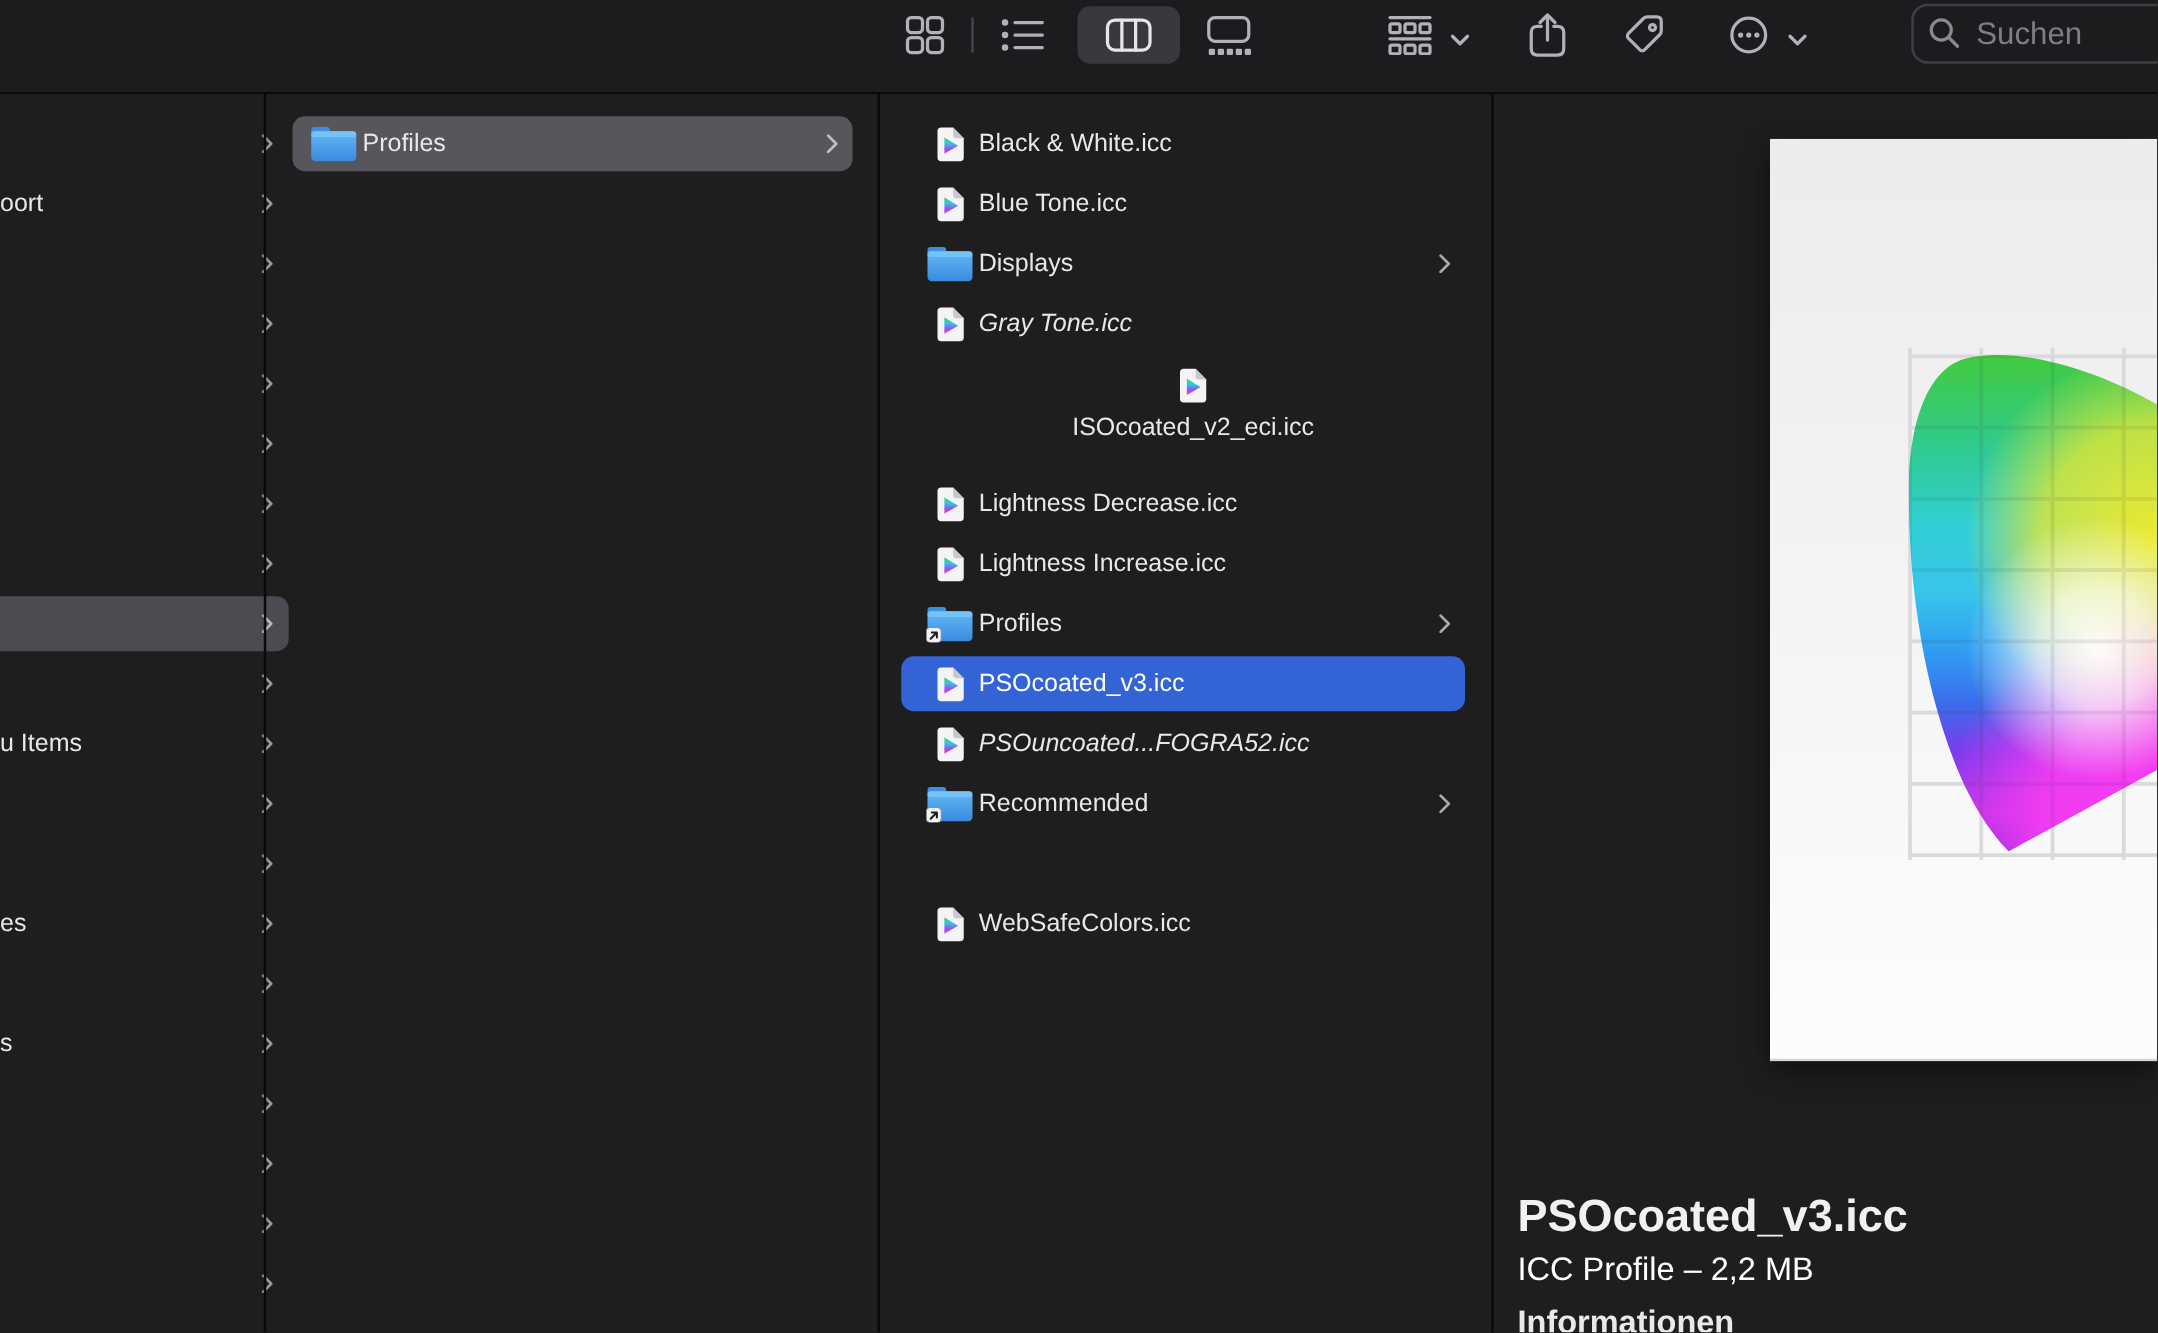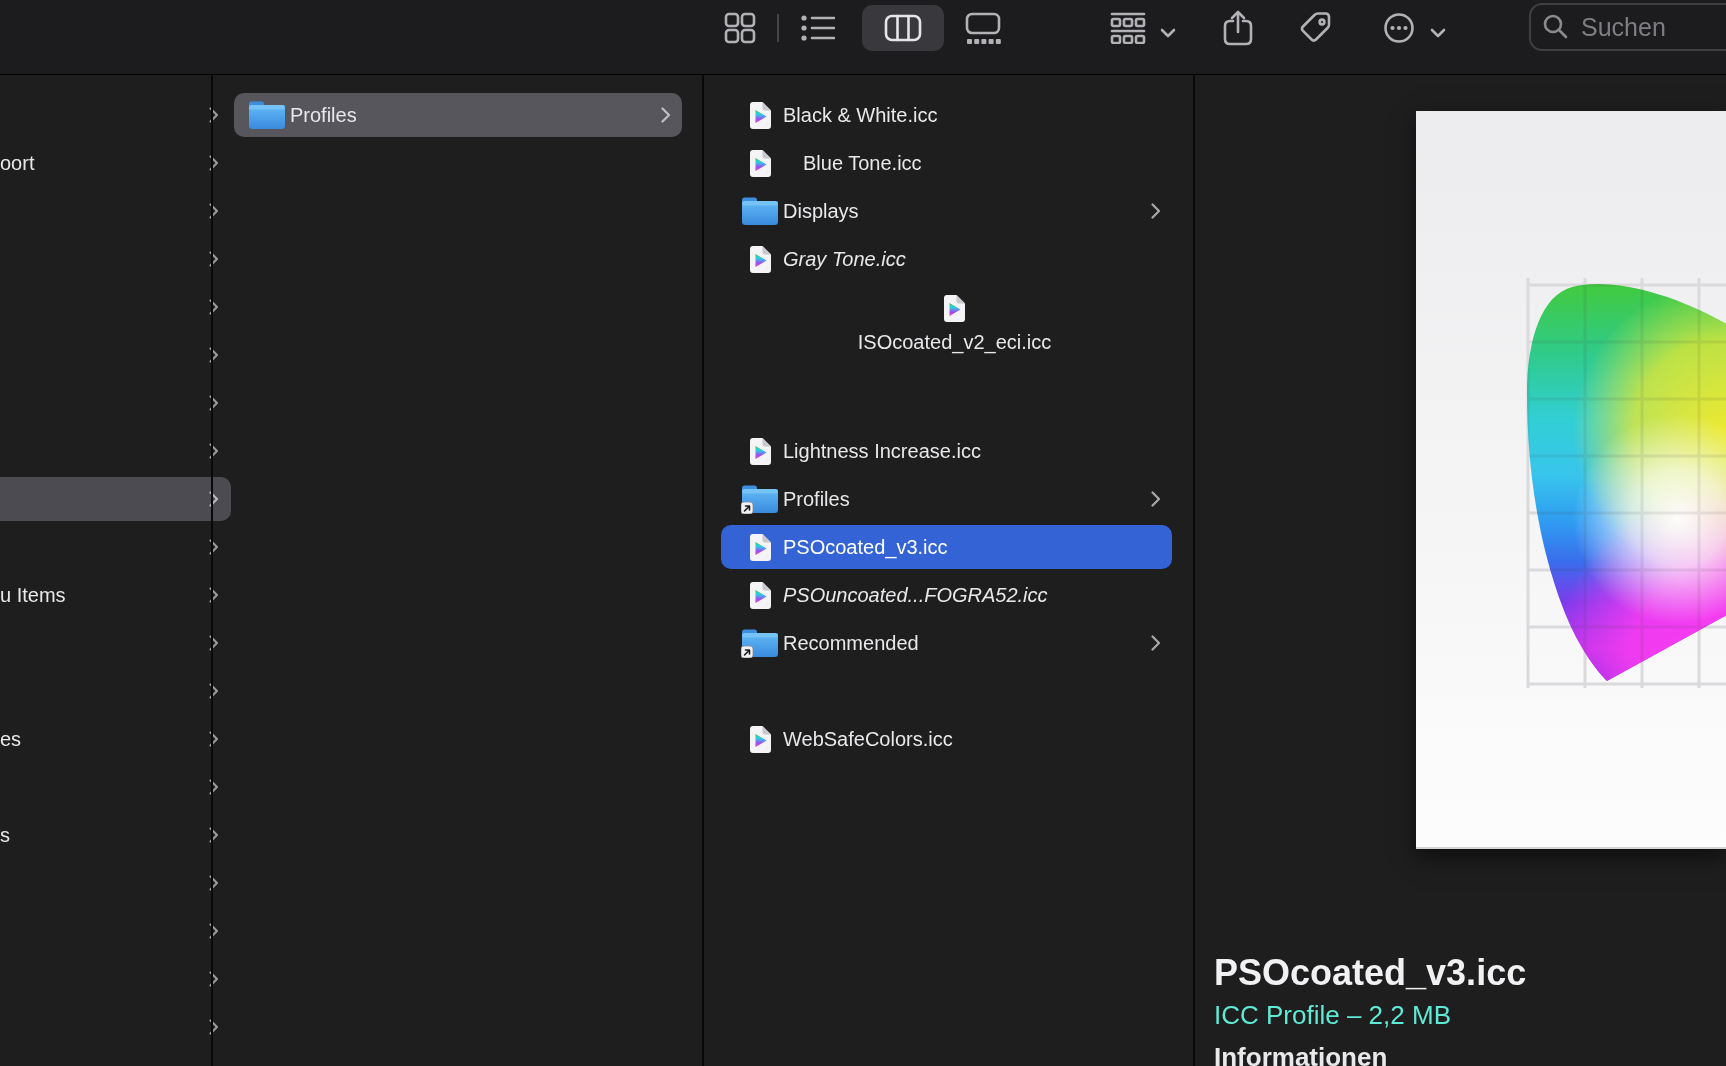--- a/index.html
+++ b/index.html
@@ -47,21 +47,21 @@
   
   #col2 .row{left:21px;right:20px;padding-left:10px;}
   #col2 .sel{background:#57565c;}
   
   #col3 .row{left:17px;right:21px;padding-left:16px;align-items:center;}
   #col3 .sel{background:#3463d5;color:#ffffff;}
   .icon-cell{width:46px;display:flex;align-items:center;justify-content:center;flex:0 0 46px;position:relative;}
   
   #gamut-image{position:absolute;left:221px;top:36px;width:310px;height:738px;box-shadow:0 8px 22px rgba(0,0,0,.55);}
   #preview-title{position:absolute;left:19px;top:877px;font-size:36px;font-weight:bold;color:#f1f1f3;white-space:nowrap;}
-  #preview-meta{position:absolute;left:19px;top:925px;font-size:26px;color:#5eead4;white-space:nowrap;}
+  #preview-meta{position:absolute;left:19px;top:925px;font-size:26px;color:#ffffff;white-space:nowrap;}
   #preview-info-header{position:absolute;left:19px;top:967px;font-size:26px;font-weight:bold;color:#e9e9eb;white-space:nowrap;}
 </style>
 </head>
 <body>
 
 <svg width="0" height="0" style="position:absolute">
   <defs>
     <linearGradient id="folderGrad" x1="0" y1="0" x2="0" y2="1">
       <stop offset="0" stop-color="#62baf6"></stop>
         <stop offset="1" stop-color="#3a8ade"></stop>
@@ -384,21 +384,21 @@
     <span class="icon-cell">
         <svg width="23" height="29" viewBox="0 0 23 29">
           <path d="M1,4 q0,-3 3,-3 h9.5 l8.5,8.5 v15.5 q0,3 -3,3 h-15 q-3,0 -3,-3 z" fill="#f4f4f6"></path>
           <path d="M13.5,1 l8.5,8.5 h-6 q-2.5,0 -2.5,-2.5 z" fill="#c7c7cd"></path>
           <polygon points="6.5,9 17.5,15.5 6.5,22" fill="url(#triGrad)"></polygon>
         </svg>
       </span>
     <span class="label">Black &amp; White.icc</span>
   </div>
 
-  <div class="row" style="top:66px;gap:20px;">
+  <div class="row" style="top:66px;">
     <span class="icon-cell">
         <svg width="23" height="29" viewBox="0 0 23 29">
           <path d="M1,4 q0,-3 3,-3 h9.5 l8.5,8.5 v15.5 q0,3 -3,3 h-15 q-3,0 -3,-3 z" fill="#f4f4f6"></path>
           <path d="M13.5,1 l8.5,8.5 h-6 q-2.5,0 -2.5,-2.5 z" fill="#c7c7cd"></path>
           <polygon points="6.5,9 17.5,15.5 6.5,22" fill="url(#triGrad)"></polygon>
         </svg>
       </span>
     <span class="label">Blue Tone.icc</span>
   </div>
 
@@ -434,20 +434,30 @@
         <svg width="23" height="29" viewBox="0 0 23 29">
           <path d="M1,4 q0,-3 3,-3 h9.5 l8.5,8.5 v15.5 q0,3 -3,3 h-15 q-3,0 -3,-3 z" fill="#f4f4f6"></path>
           <path d="M13.5,1 l8.5,8.5 h-6 q-2.5,0 -2.5,-2.5 z" fill="#c7c7cd"></path>
           <polygon points="6.5,9 17.5,15.5 6.5,22" fill="url(#triGrad)"></polygon>
         </svg>
       </span>
     <span class="label">ISOcoated_v2_eci.icc</span>
   </div>
 
 
+  <div class="row" style="top:306px;">
+    <span class="icon-cell">
+        <svg width="23" height="29" viewBox="0 0 23 29">
+          <path d="M1,4 q0,-3 3,-3 h9.5 l8.5,8.5 v15.5 q0,3 -3,3 h-15 q-3,0 -3,-3 z" fill="#f4f4f6"></path>
+          <path d="M13.5,1 l8.5,8.5 h-6 q-2.5,0 -2.5,-2.5 z" fill="#c7c7cd"></path>
+          <polygon points="6.5,9 17.5,15.5 6.5,22" fill="url(#triGrad)"></polygon>
+        </svg>
+      </span>
+    <span class="label">Lightness Decrease.icc</span>
+  </div>
 
   <div class="row" style="top:354px;">
     <span class="icon-cell">
         <svg width="23" height="29" viewBox="0 0 23 29">
           <path d="M1,4 q0,-3 3,-3 h9.5 l8.5,8.5 v15.5 q0,3 -3,3 h-15 q-3,0 -3,-3 z" fill="#f4f4f6"></path>
           <path d="M13.5,1 l8.5,8.5 h-6 q-2.5,0 -2.5,-2.5 z" fill="#c7c7cd"></path>
           <polygon points="6.5,9 17.5,15.5 6.5,22" fill="url(#triGrad)"></polygon>
         </svg>
       </span>
     <span class="label">Lightness Increase.icc</span>

